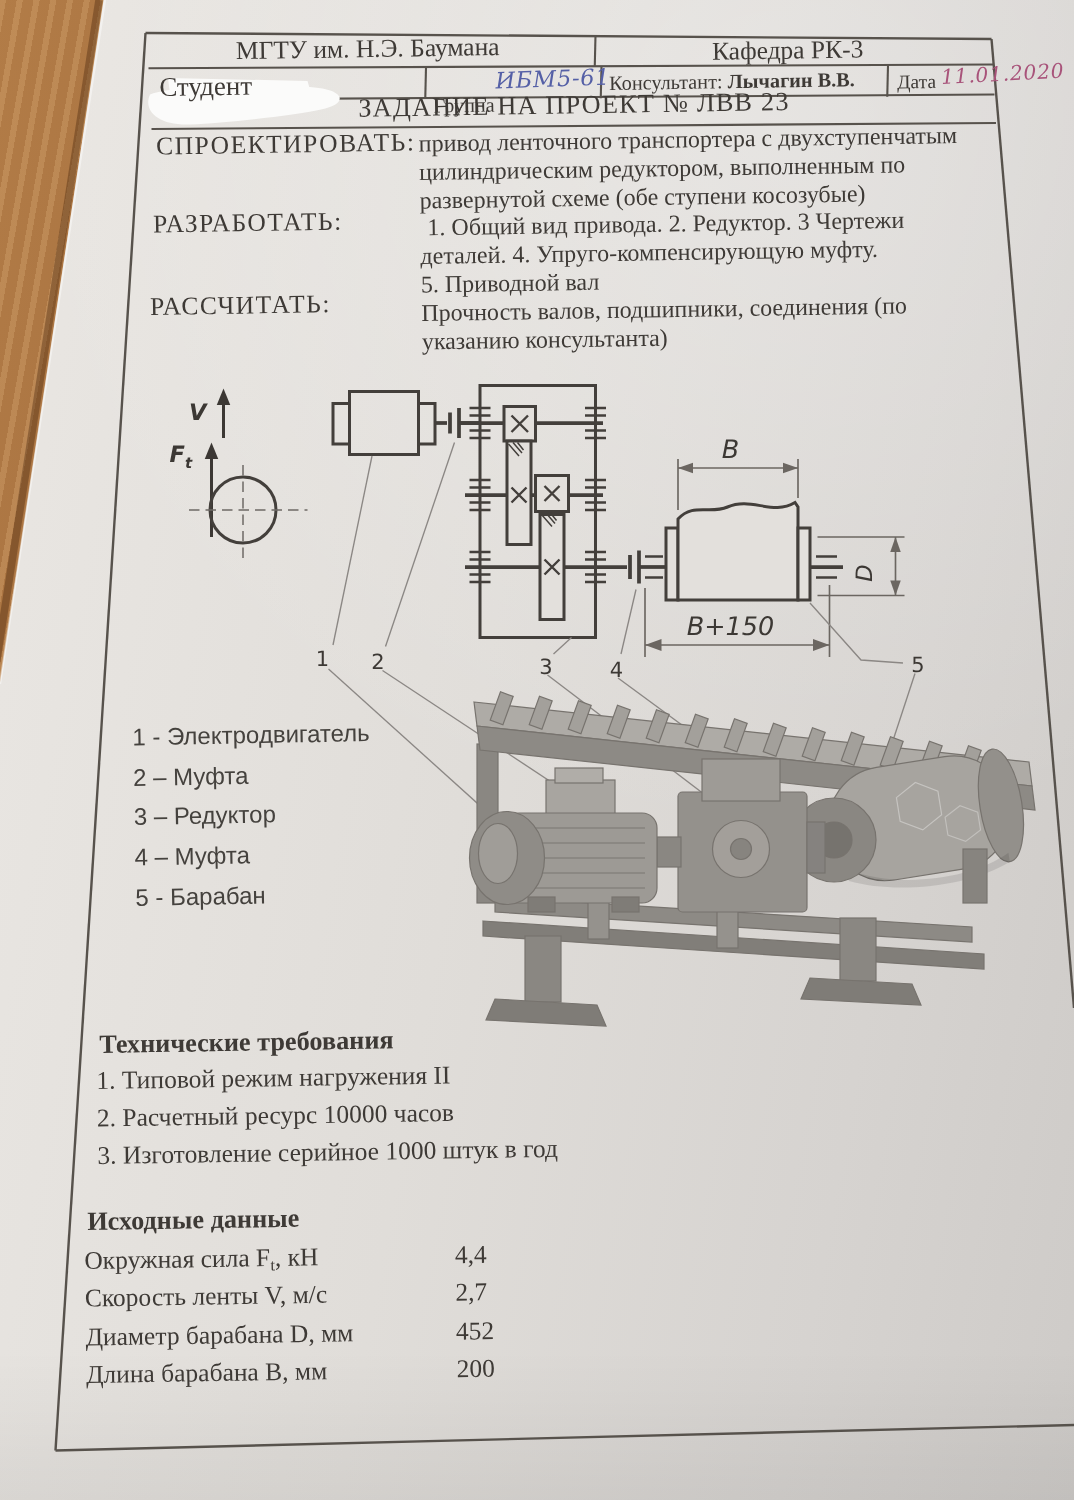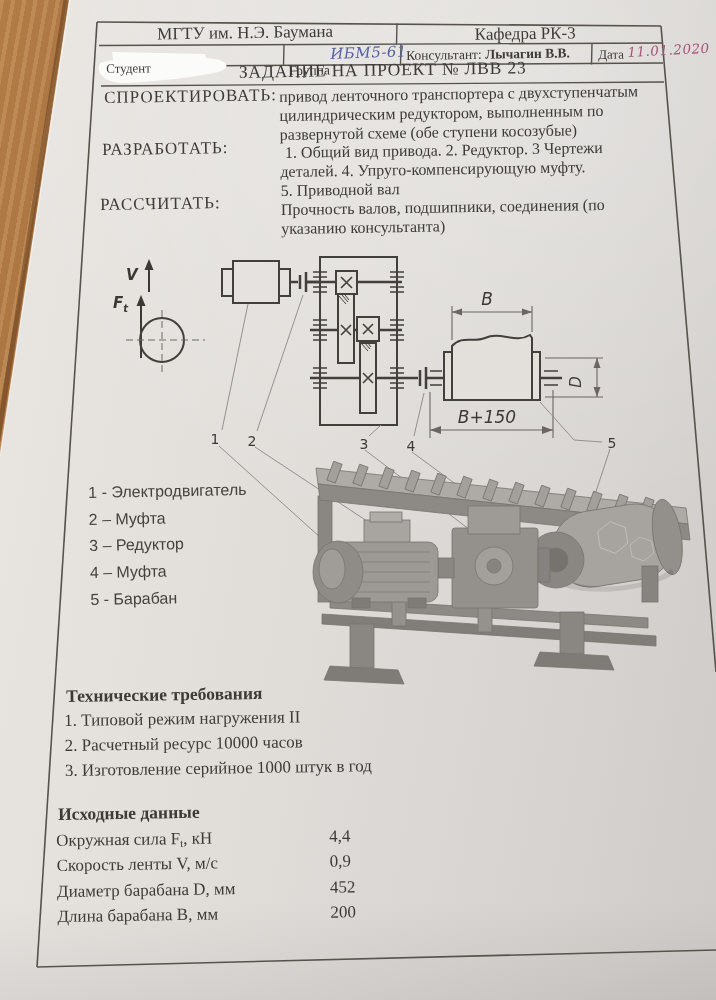--- a/index.html
+++ b/index.html
@@ -27,21 +27,21 @@
   .b{font-weight:bold;}
   .hw{font-family:"DejaVu Serif",serif;font-style:italic;}
   .hw-blue{color:#5560a6;font-size:15px;letter-spacing:0.5px;transform:rotate(-2deg);}
   .hw-red{color:#a8537a;font-size:13.5px;letter-spacing:0.5px;transform:rotate(-3deg);}
   .line{height:18.8px;line-height:18.8px;}
   .task-body{font-size:16px;}
   .sec-label{font-size:17px;letter-spacing:1px;}
   .legend-item{height:26.7px;line-height:26.7px;font-size:16px;color:#45423e;}
   .req-item{height:25px;line-height:25px;font-size:17px;}
   .data-row{height:25.4px;line-height:25.4px;font-size:17px;position:relative;}
-  .data-val{position:absolute;left:247px;top:0;margin-left:26px;}
+  .data-val{position:absolute;left:247px;top:0;}
   .sub{font-size:11px;vertical-align:-3px;}
 </style>
 </head>
 <body>
 
 <div class="paper"></div>
 
 <svg class="overlay" width="716" height="1000" viewBox="0 0 716 1000">
 
   <g>
@@ -251,21 +251,21 @@
       <ellipse cx="338" cy="572" rx="25" ry="31" fill="#8f8c87"></ellipse>
       <ellipse cx="332" cy="569" rx="13" ry="20" fill="#a09d98"></ellipse>
       <rect x="352" y="598" width="18" height="10" fill="#7f7c77"></rect>
       <rect x="408" y="598" width="18" height="10" fill="#7f7c77"></rect>
     </g>
   </g>
 </svg>
 
 <div class="txt serif center" style="left:120px;top:25px;width:250px;font-size:17px;">МГТУ им. Н.Э. Баумана</div>
 <div class="txt serif center" style="left:400px;top:26px;width:250px;font-size:17px;">Кафедра РК-3</div>
-<div class="txt serif" style="left:106px;top:48px;font-size:13px;margin-top:13px;">Студент</div>
+<div class="txt serif" style="left:106px;top:48px;font-size:18px;">Студент</div>
 <div class="txt serif" style="left:289px;top:63px;font-size:13.5px;">Группа</div>
 <div class="txt hw hw-blue" style="left:330px;top:45px;">ИБМ5-61</div>
 <div class="txt serif" style="left:406px;top:48px;font-size:13.5px;">
   <span>Консультант:</span>
   <span class="b">Лычагин В.В.</span>
 </div>
 <div class="txt serif" style="left:598px;top:47px;font-size:13px;">Дата</div>
 <div class="txt hw hw-red" style="left:627px;top:44px;">11.01.2020</div>
 <div class="txt serif center" style="left:100px;top:64px;width:565px;font-size:17.5px;letter-spacing:0.8px;">ЗАДАНИЕ НА ПРОЕКТ № ЛВВ 23</div>
 
@@ -300,21 +300,21 @@
 </div>
 
 <div class="txt serif b" style="left:58px;top:804px;font-size:17.5px;">Исходные данные</div>
 <div class="txt serif" style="left:56px;top:828px;width:330px;">
   <div class="data-row">
     <span>Окружная сила F</span><span class="sub">t</span><span>, кН</span>
     <span class="data-val">4,4</span>
   </div>
   <div class="data-row">
     <span>Скорость ленты V, м/с</span>
-    <span class="data-val">0,9</span>
+    <span class="data-val">2,7</span>
   </div>
   <div class="data-row">
     <span>Диаметр барабана D, мм</span>
     <span class="data-val">452</span>
   </div>
   <div class="data-row">
     <span>Длина барабана B, мм</span>
     <span class="data-val">200</span>
   </div>
 </div>

